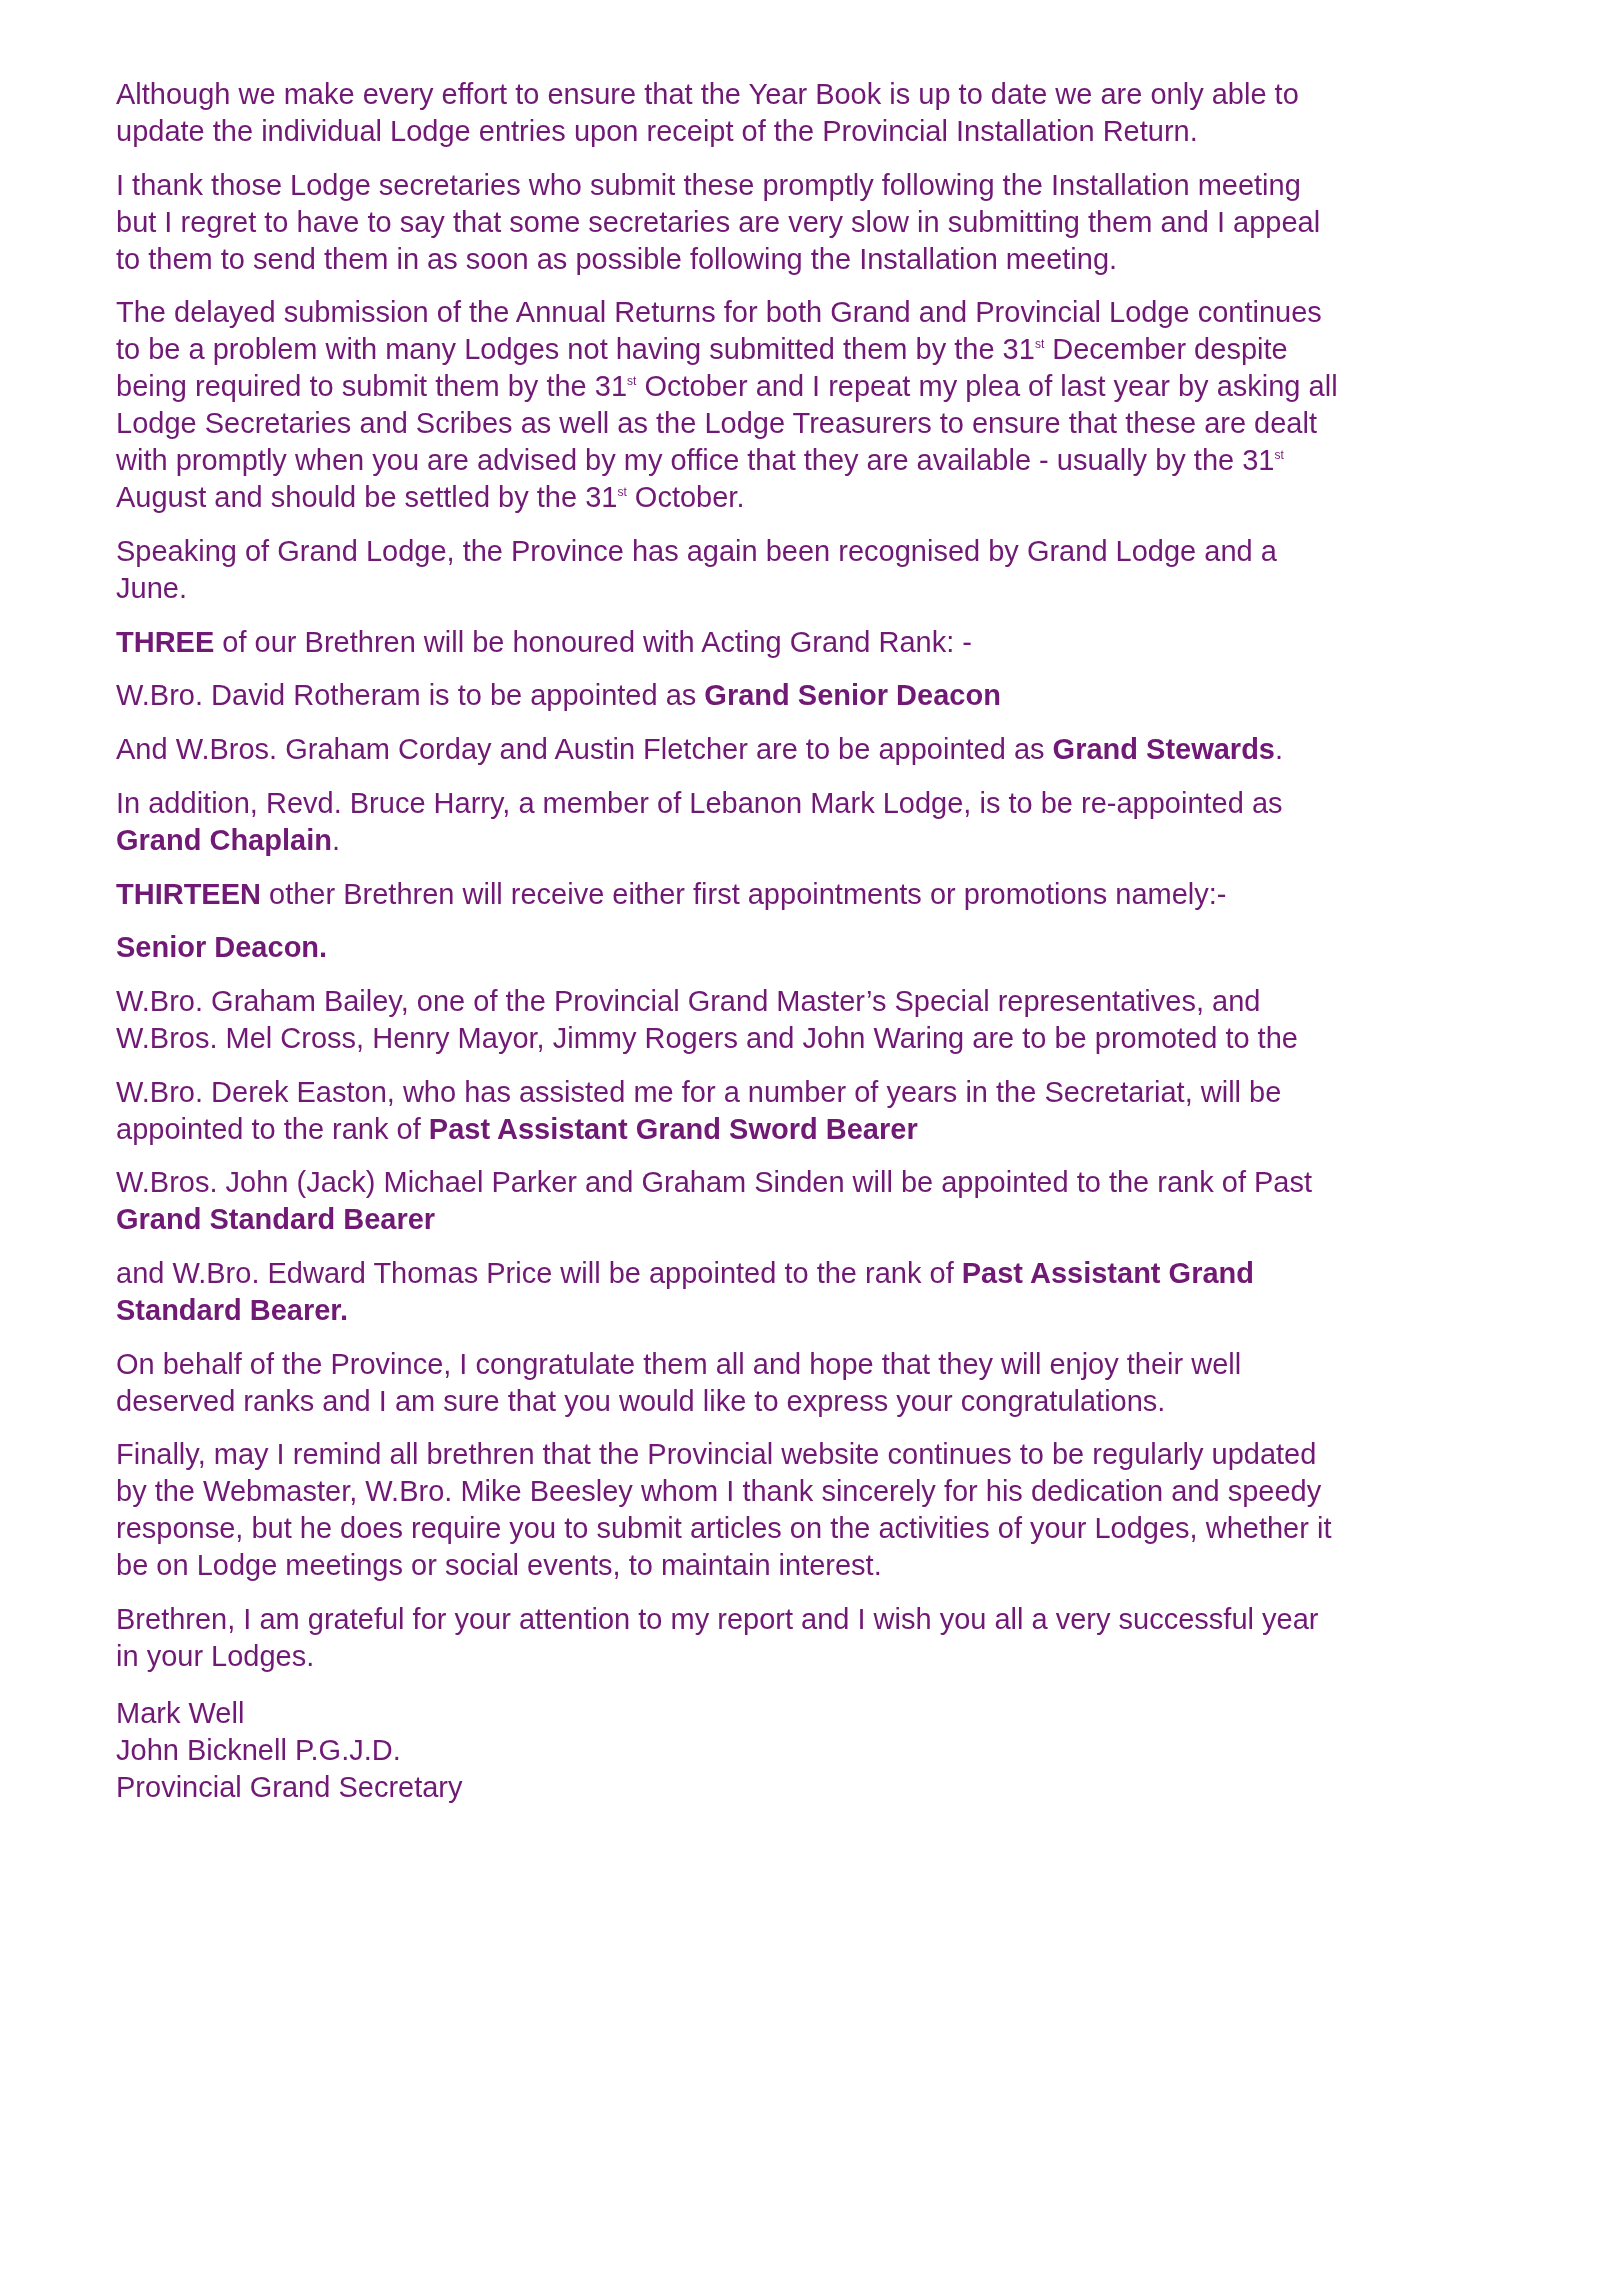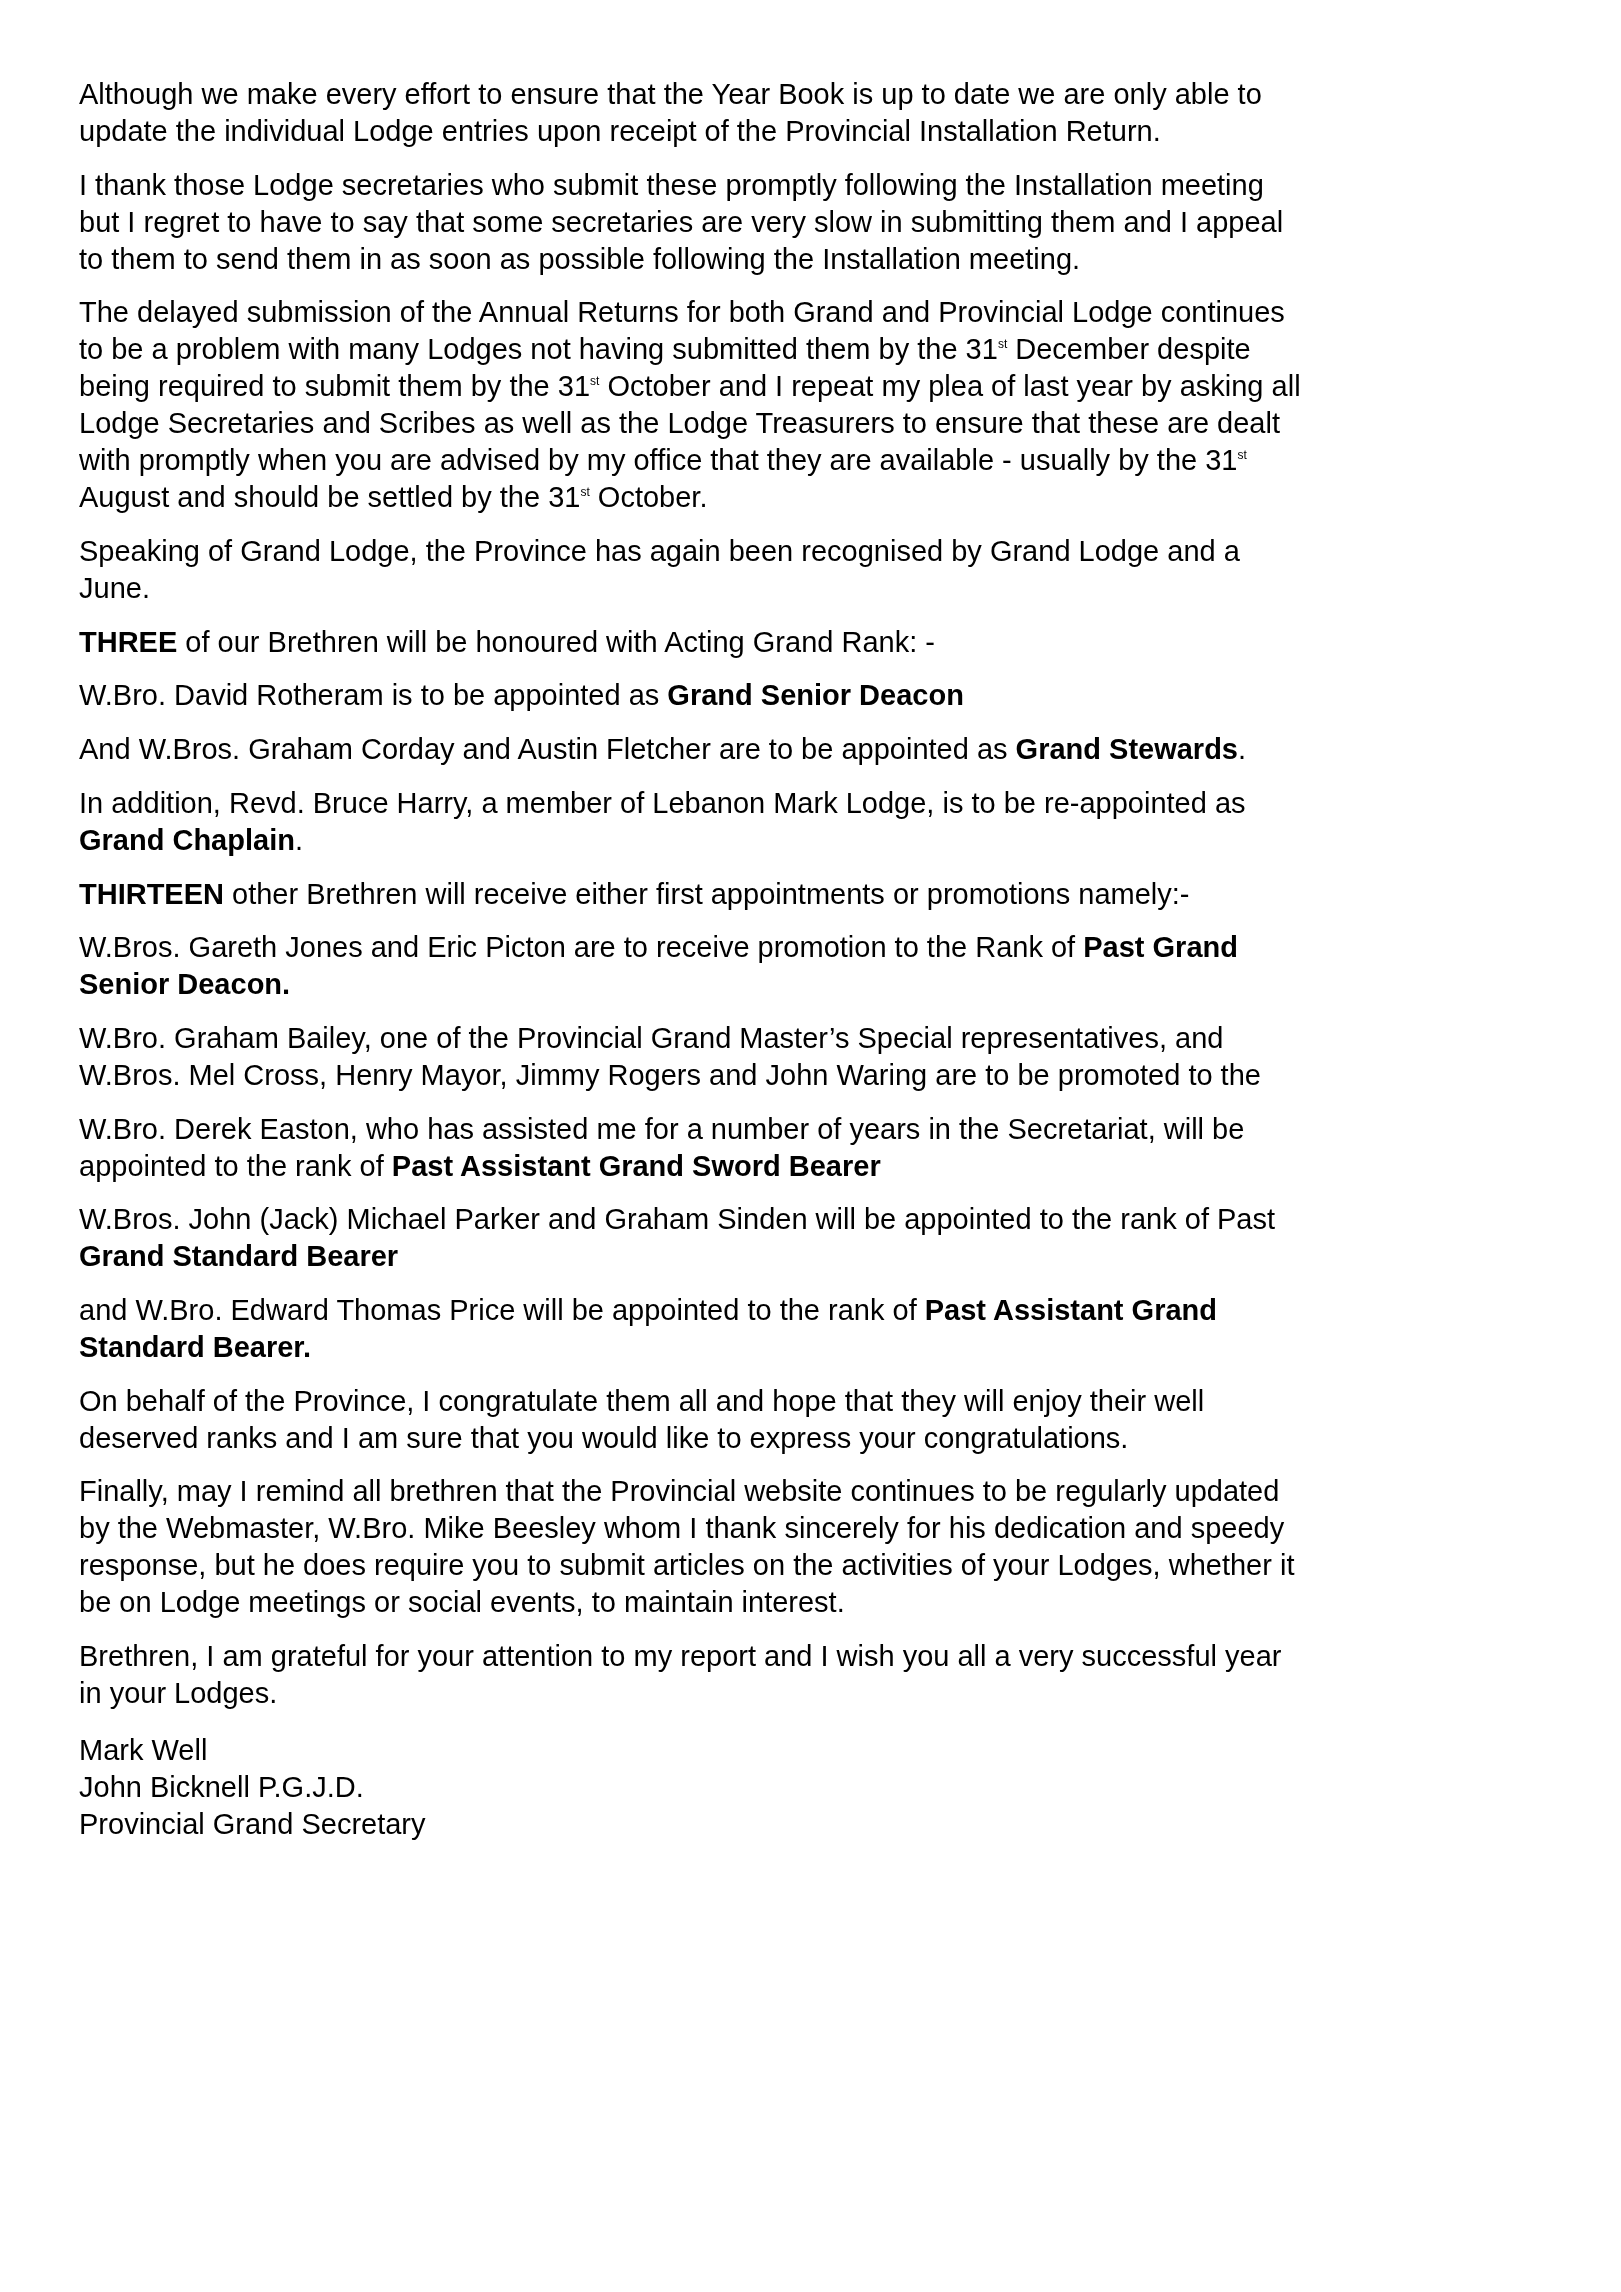--- a/index.html
+++ b/index.html
@@ -6,25 +6,25 @@
     margin: 0;
     padding: 0;
     background: #ffffff;
   }
   .page {
     position: relative;
     width: 1621px;
     height: 2293px;
     box-sizing: border-box;
     background: #ffffff;
-    color: #000000;
+    color: #701a75;
     font-family: "Liberation Sans", "DejaVu Sans", sans-serif;
     font-size: 29px;
     line-height: 37px;
-    padding: 76px 98px 0 79px;
+    padding: 76px 98px 0 116px;
     overflow: hidden;
   }
   p.para {
     margin: 0 0 16.7px 0;
   }
   .line {
     display: block;
     white-space: nowrap;
   }
   .b {
@@ -75,21 +75,20 @@
         <span class="line"><span class="">And W.Bros. Graham Corday and Austin Fletcher are to be appointed as </span><span class="b ">Grand Stewards</span><span class="">.</span></span>
       </p>
       <p class="para">
         <span class="line"><span class="">In addition, Revd. Bruce Harry, a member of Lebanon Mark Lodge, is to be re-appointed as</span></span>
         <span class="line"><span class="b ">Grand Chaplain</span><span class="">.</span></span>
       </p>
       <p class="para">
         <span class="line"><span class="b ">THIRTEEN</span><span class=""> other Brethren will receive either first appointments or promotions namely:-</span></span>
       </p>
       <p class="para">
-        <span class="line"><span class="">W.Bros. Gareth Jones and Eric Picton are to receive promotion to the Rank of </span><span class="b ">Past Grand</span></span>
         <span class="line"><span class="b ">Senior Deacon.</span></span>
       </p>
       <p class="para">
         <span class="line"><span class="">W.Bro. Graham Bailey, one of the Provincial Grand Master’s Special representatives, and</span></span>
         <span class="line"><span class="">W.Bros. Mel Cross, Henry Mayor, Jimmy Rogers and John Waring are to be promoted to the</span></span>
       </p>
       <p class="para">
         <span class="line"><span class="">W.Bro. Derek Easton, who has assisted me for a number of years in the Secretariat, will be</span></span>
         <span class="line"><span class="">appointed to the rank of </span><span class="b ">Past Assistant Grand Sword Bearer</span></span>
       </p>

